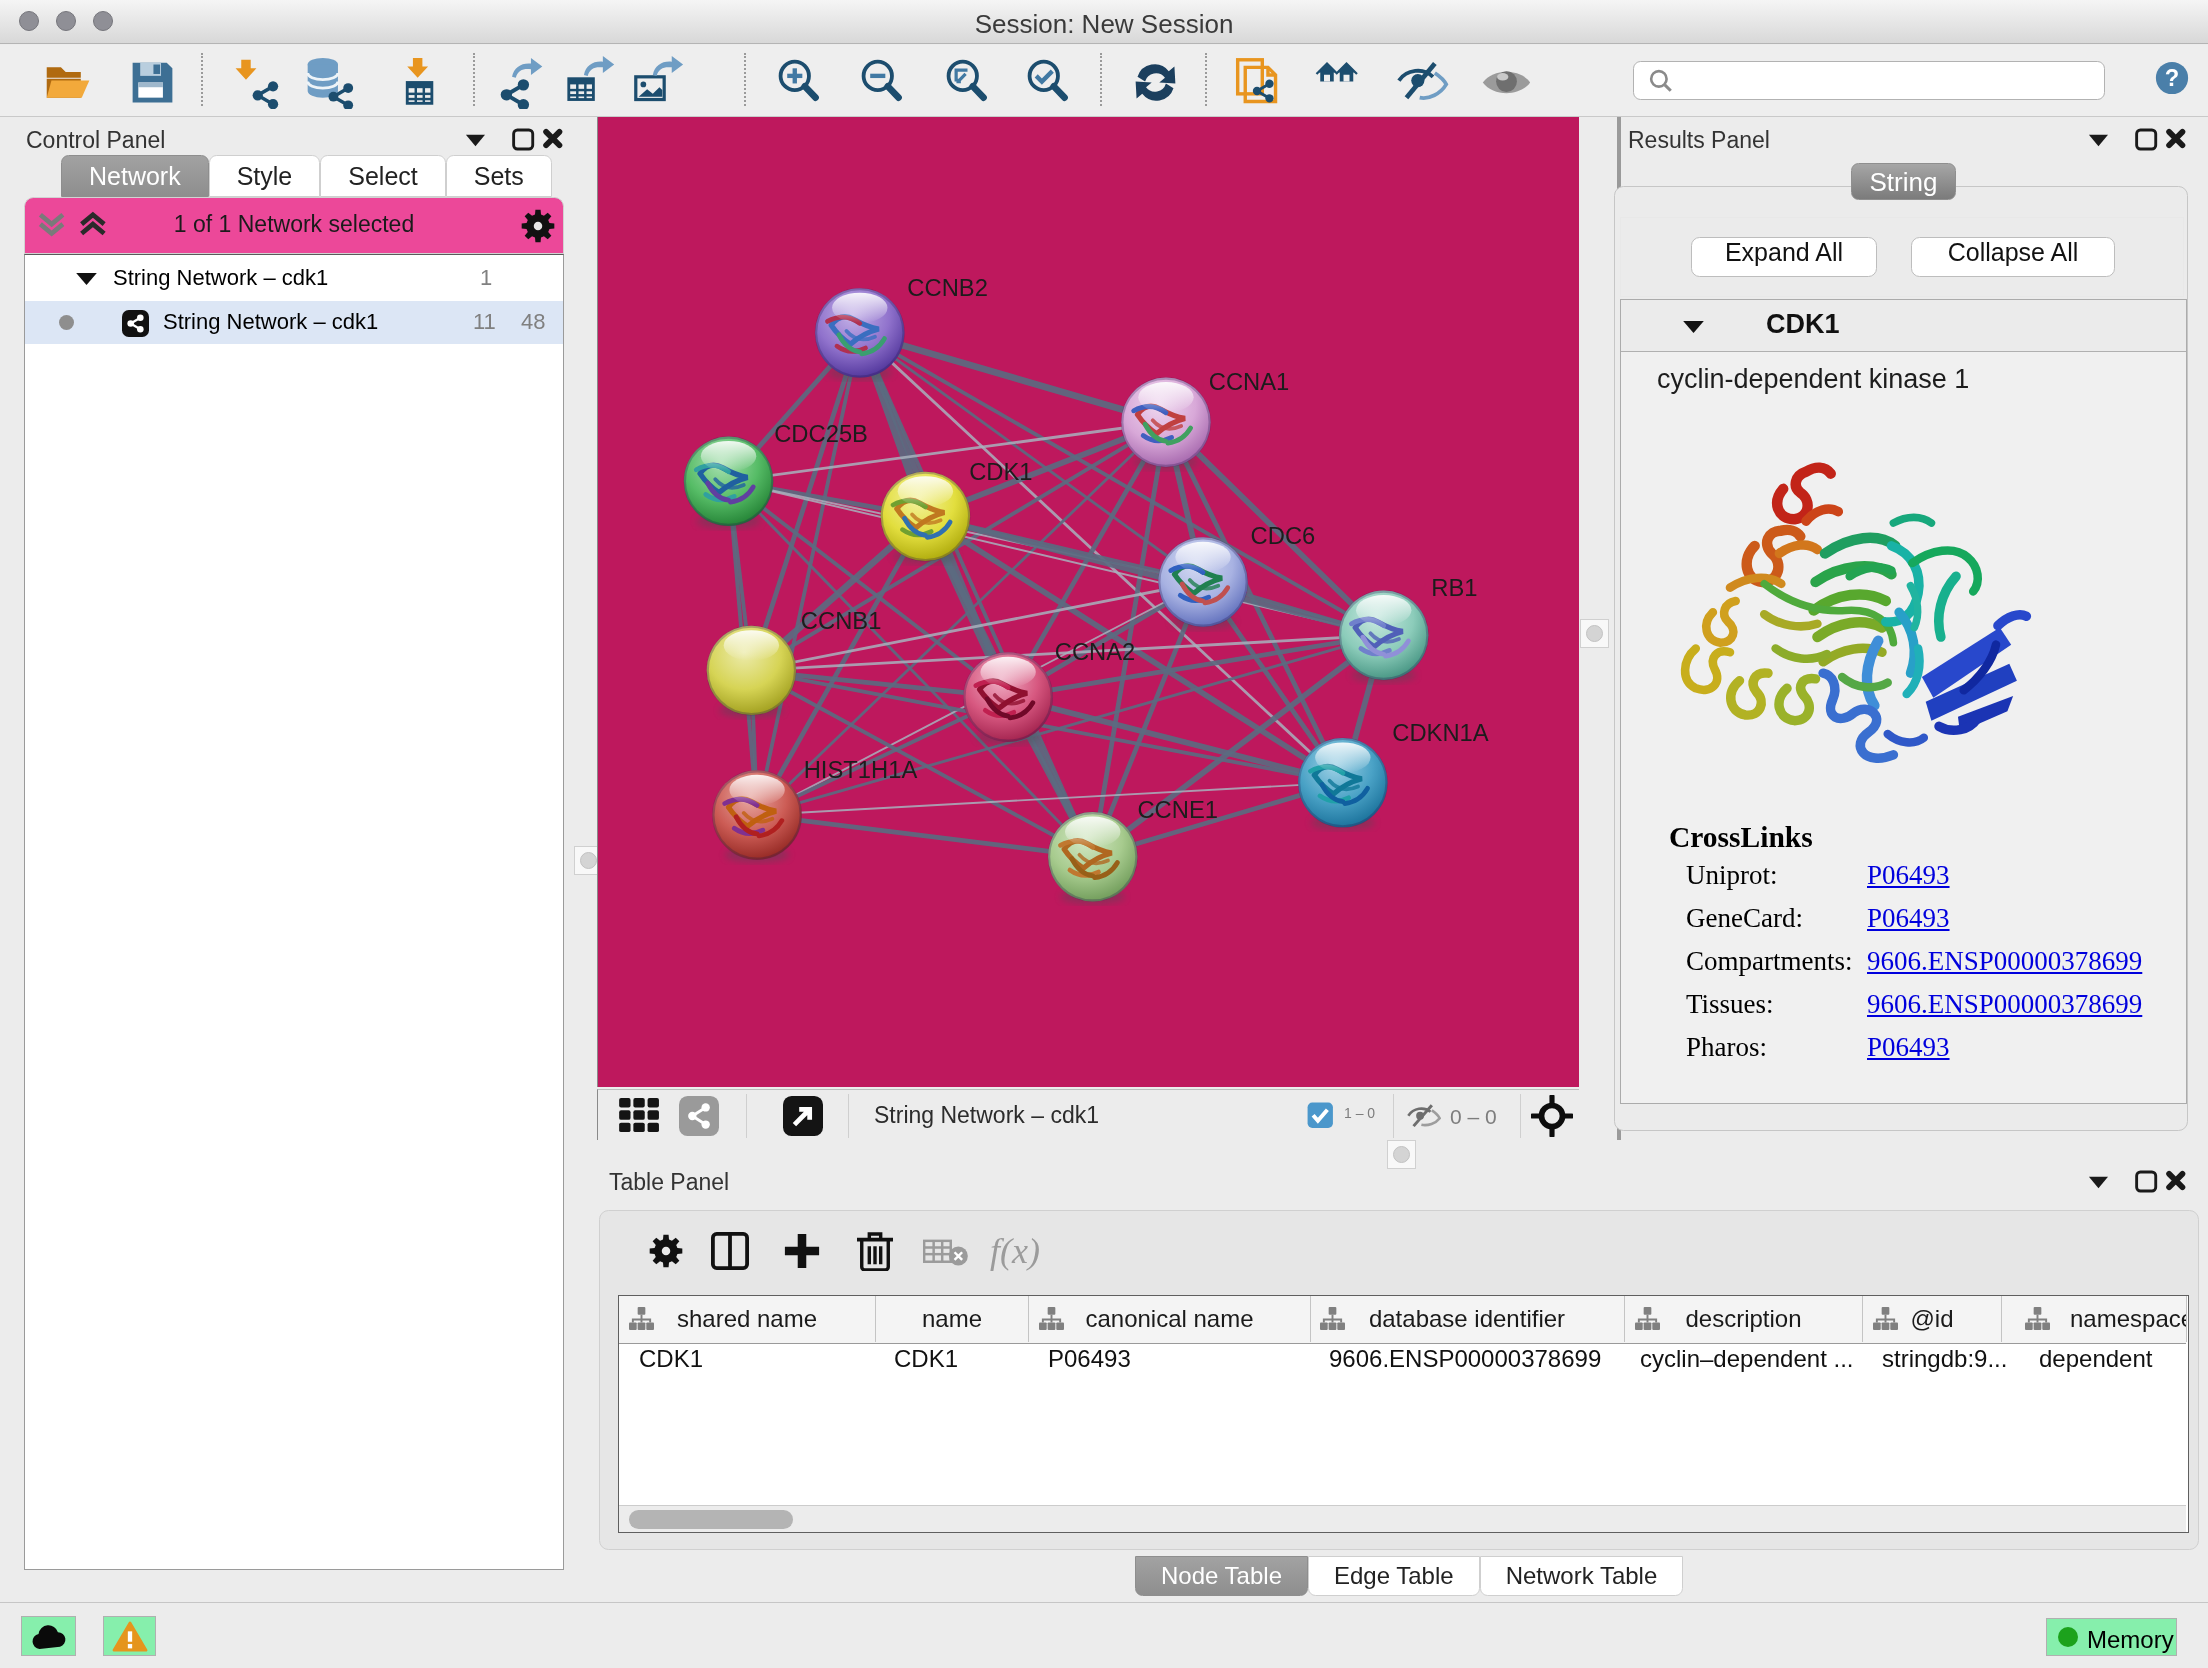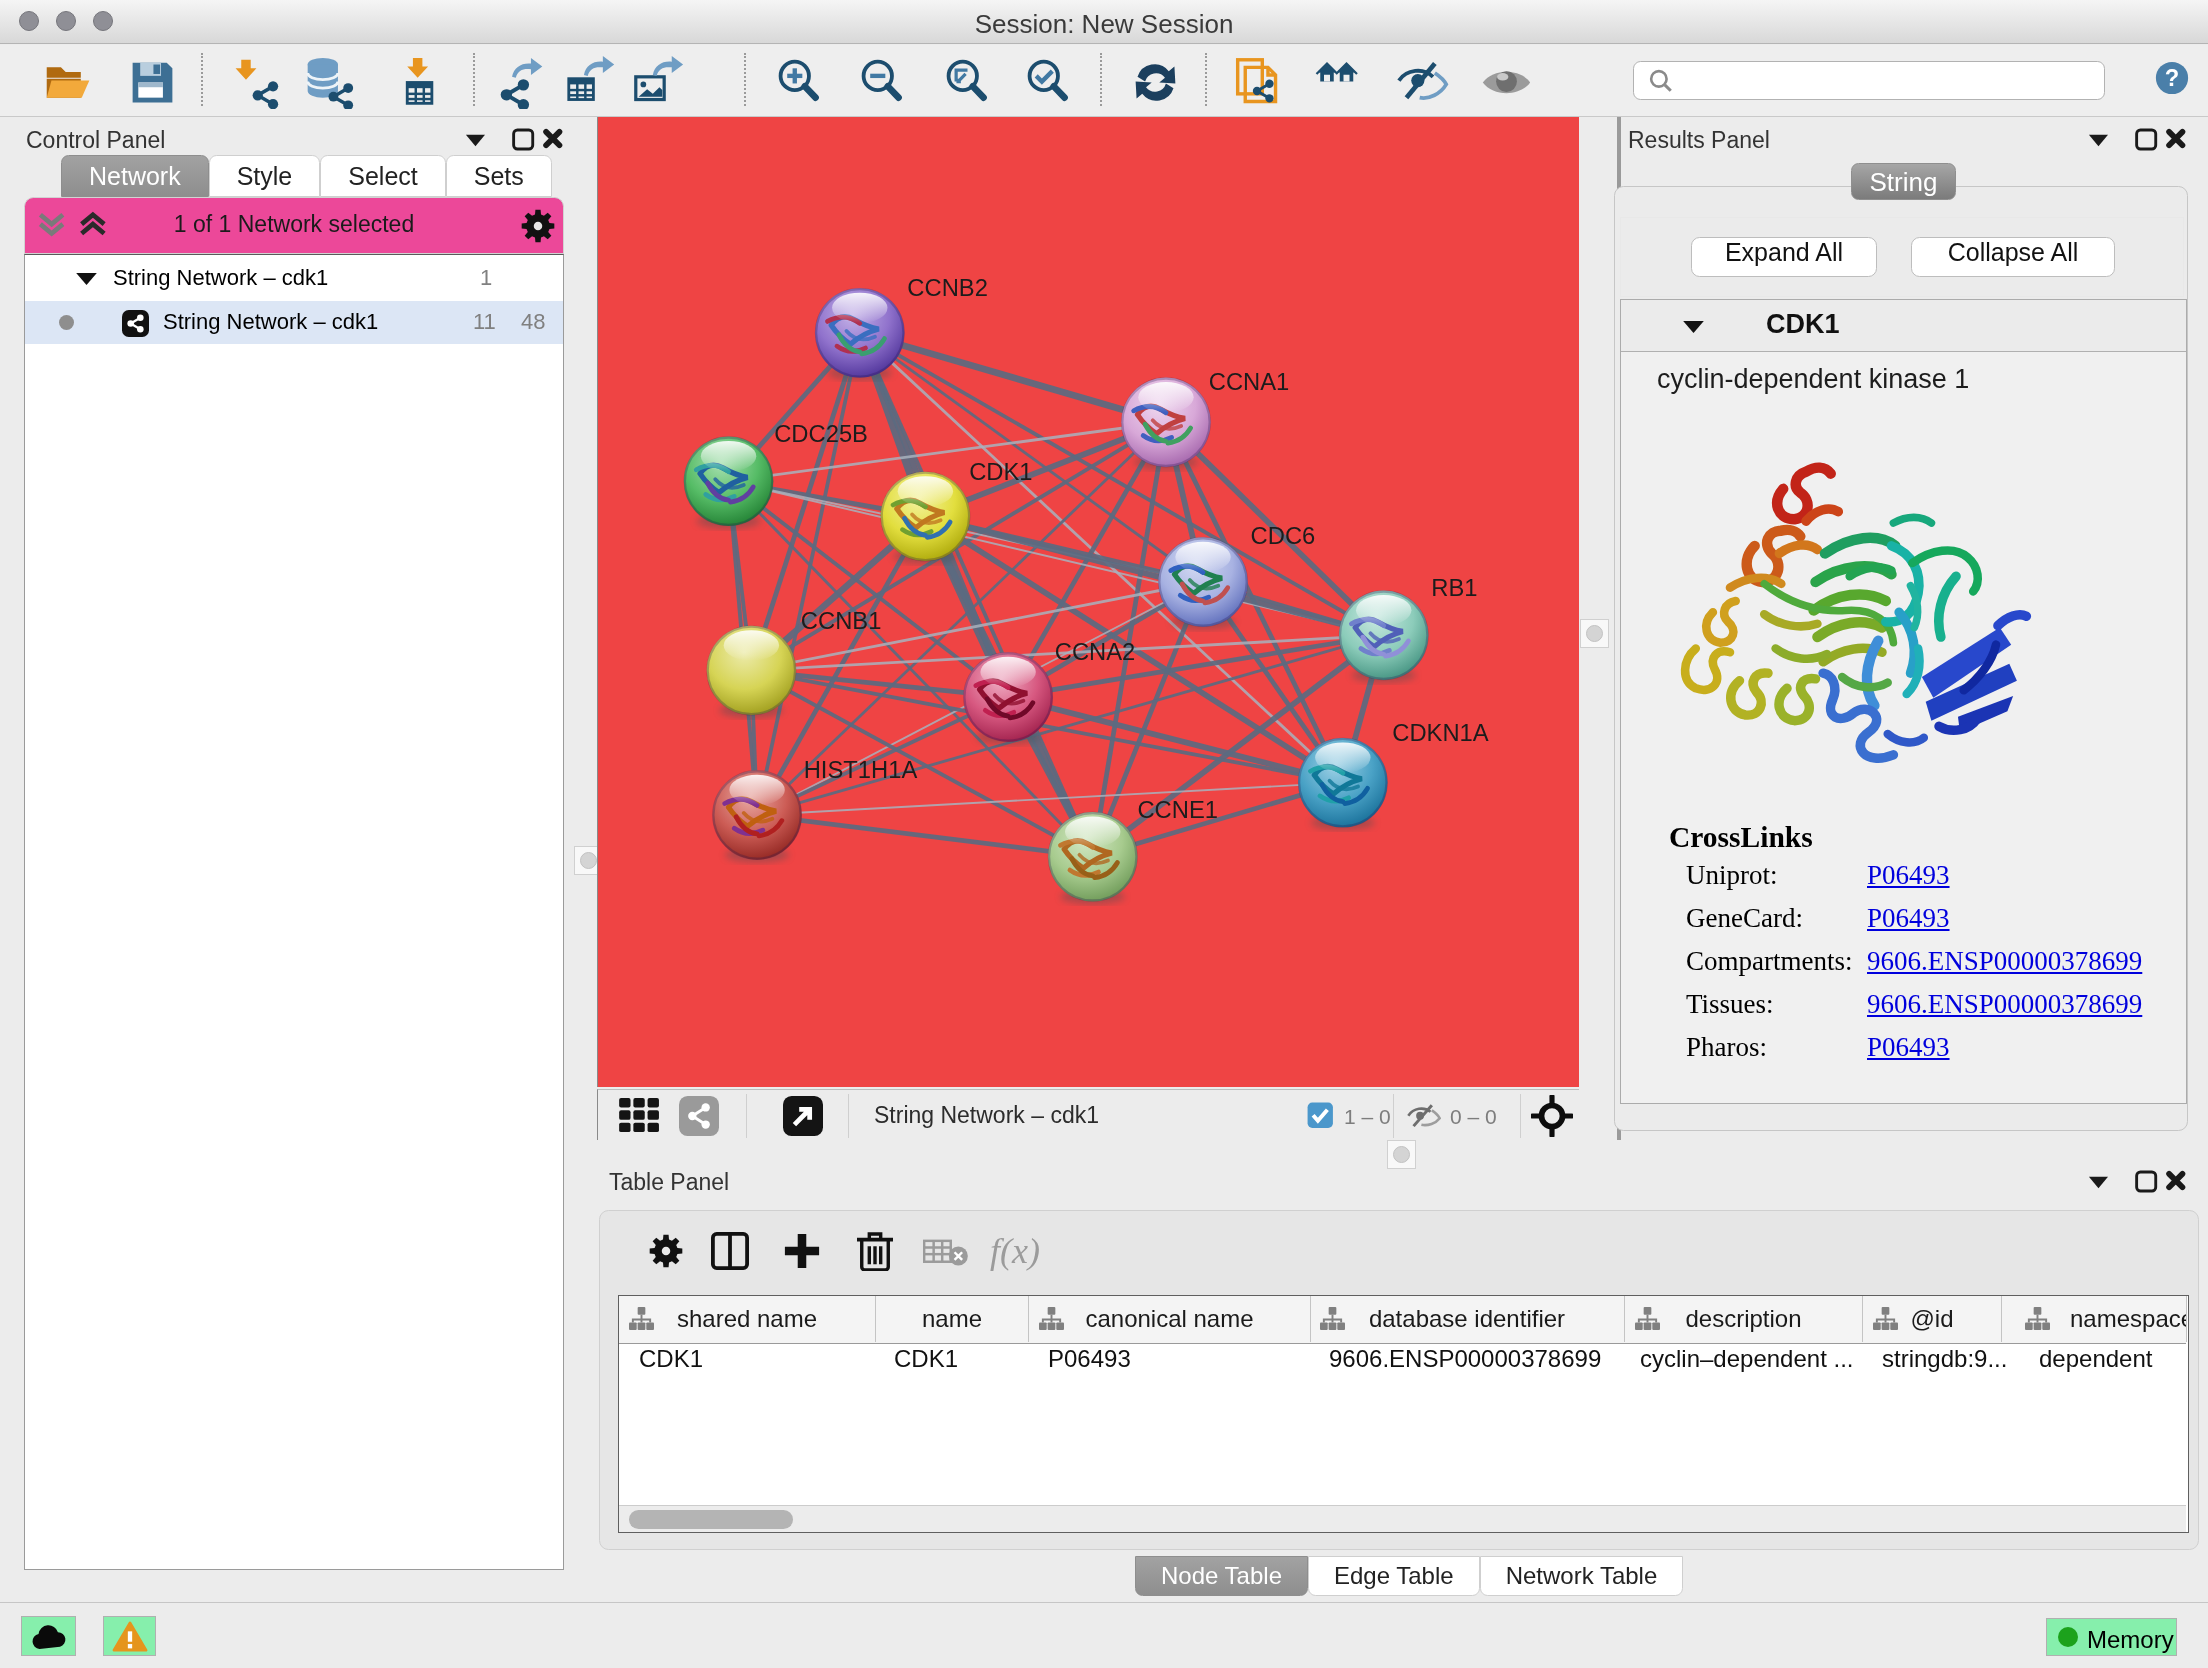--- a/index.html
+++ b/index.html
@@ -42,21 +42,21 @@
 .gray { color:#808080; }
 
 
 .sphandle { position:absolute; width:28.5px; height:28.5px; background:#f8f8f8;
   border:1px solid #d0d0d0; }
 .sphandle i { position:absolute; left:4.8px; top:4.8px; width:17px; height:17px;
   border-radius:50%; background:#d4d4d4; border:1px solid #c2c2c2; }
 
 
 #netcanvas { position:absolute; left:597px; top:117px; width:982px; height:970px;
-  background:#ef4444; border-left:1.9px solid #8a8a8a; }
+  background:#be185d; border-left:1.9px solid #8a8a8a; }
 #nettb { position:absolute; left:597px; top:1089px; width:982px; height:51px;
   background:#ececec; border-left:1.9px solid #8a8a8a; border-top:1.9px solid #bdbdbd; }
 .ntsep { position:absolute; top:3.8px; width:0; height:44px; border-left:1.9px solid #cfcfcf; }
 
 
 #rsep { position:absolute; left:1617px; top:117px; width:3.8px; height:1023px; background:#9a9a9a; }
 #respanel { position:absolute; left:1621px; top:117px; width:588px; height:1023px; background:#ececec; }
 #stringtab { position:absolute; left:1851px; top:163px; width:105px; height:37px;
   background:linear-gradient(#a6a6a6,#7b7b7b); border:1px solid #8f8f8f; border-radius:7.6px; color:#fff;
   font-size:26px; text-align:center; line-height:37px; }
@@ -659,21 +659,21 @@
         </g>
       </svg>
       <svg style="position:absolute;left:185px;top:5.7px;" width="40" height="40" viewBox="0 0 42 42">
  <rect width="42" height="42" rx="9" fill="#141414"></rect>
  <path d="M12 30 L26 16 M17 14 h11 v11" stroke="#fff" stroke-width="5" fill="none"></path>
       </svg>
       <svg style="position:absolute;left:708px;top:10.5px;" width="28.5" height="28.5" viewBox="0 0 36 36">
  <rect x="2" y="2" width="32" height="32" rx="6" fill="#4b97cb"></rect>
  <path d="M9 18 l6 7 L27 11" stroke="#fff" stroke-width="5" fill="none"></path>
       </svg>
-      <span style="position:absolute;left:746px;top:15px;font-size:21px;color:#7d7d7d;">1 – 0</span>
+      <span style="position:absolute;left:746px;top:15px;font-size:14px;color:#7d7d7d;">1 – 0</span>
       <div class="ntsep" style="left:795px;"></div>
       <svg style="position:absolute;left:809px;top:12.4px;" width="34" height="26" viewBox="0 0 52 38">
  <path d="M2 20 C10 8 26 6 36 14" fill="none" stroke="#6e6e6e" stroke-width="4"></path>
  <path d="M38 12 C44 16 48 20 50 24 C44 32 32 36 22 34" fill="none" stroke="#9d9d9d" stroke-width="4"></path>
  <circle cx="20" cy="20" r="6" fill="#6e6e6e"></circle>
         <line x1="38" y1="4" x2="10" y2="36" stroke="#6e6e6e" stroke-width="4.6"></line>
       </svg>
       <span style="position:absolute;left:852px;top:15px;font-size:21px;color:#7d7d7d;">0 – 0</span>
       <div class="ntsep" style="left:922px;"></div>
       <svg style="position:absolute;left:933px;top:4.8px;" width="42" height="42" viewBox="0 0 44 44">

